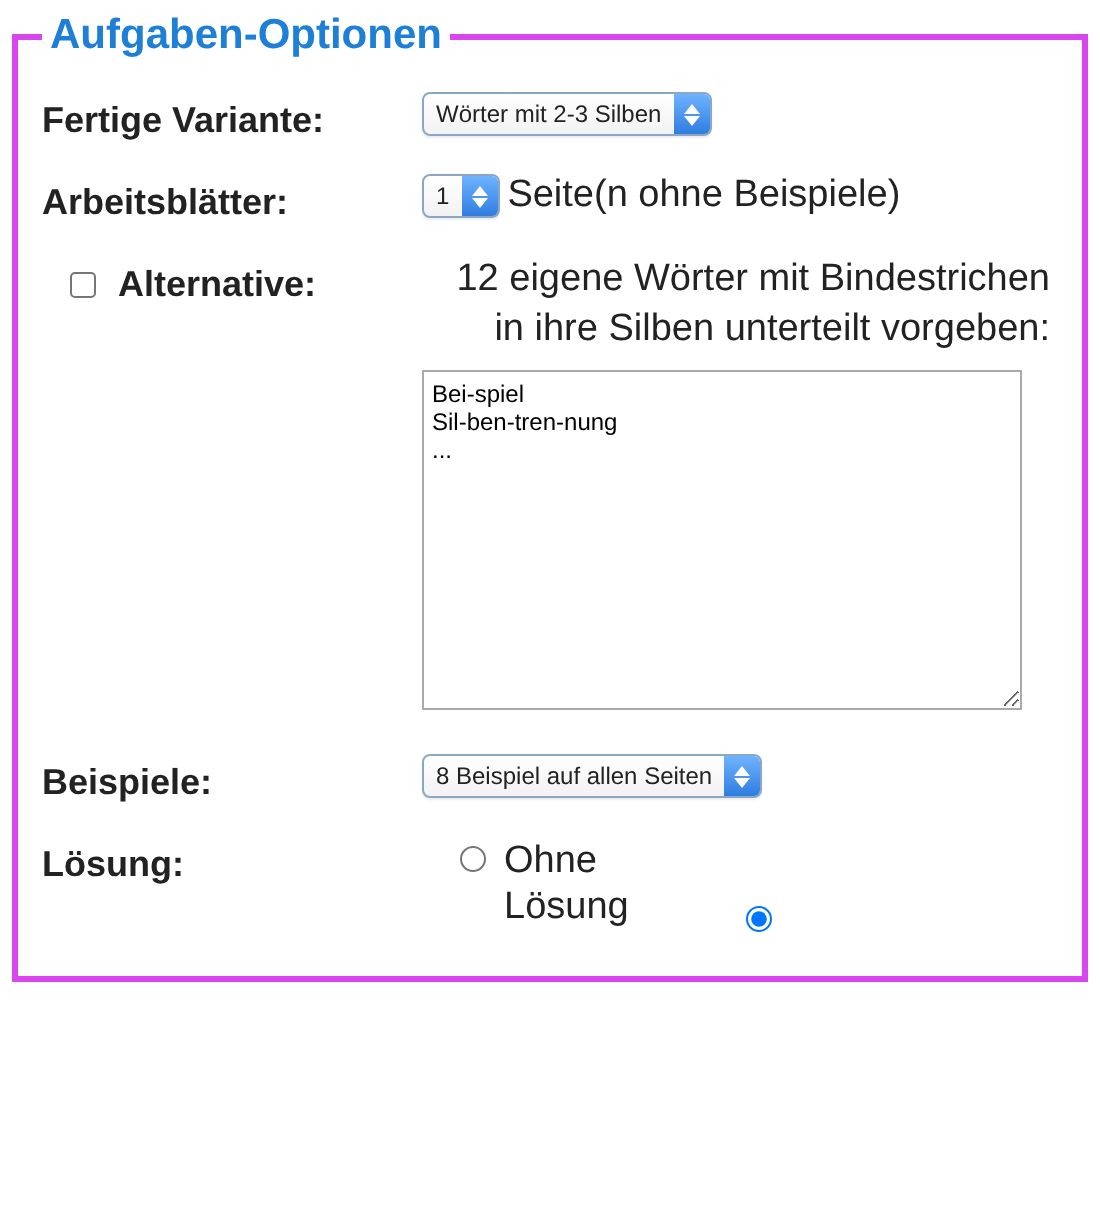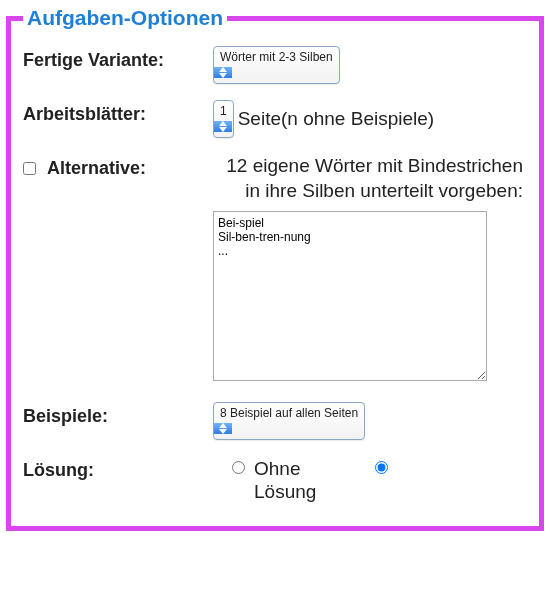--- a/index.html
+++ b/index.html
@@ -6,21 +6,21 @@
     body {
       margin: 0;
       padding: 6px;
       font-family: Helvetica, Arial, sans-serif;
       font-size: 18px;
       color: #222;
       background: #fff;
       width: 550px;
     }
     fieldset.panel {
-      border: 5px solid #d946ef;
+      border: 3px solid #d946ef;
       padding: 8px 12px 22px 12px;
       margin: 0;
     }
     fieldset.panel > legend {
       font-size: 21px;
       font-weight: bold;
       color: #1e7fd6;
       padding: 0 4px;
     }
     .row {
@@ -36,38 +36,38 @@
       padding-top: 4px;
     }
     .value-cell {
       flex: 1;
       font-size: 19px;
     }
     .label-with-checkbox {
       display: flex;
       align-items: center;
       gap: 8px;
+      margin-left: 14px;
     }
     .label-with-checkbox input[type="checkbox"] {
       margin-left: 0;
     }
     
     .select-wrap {
       display: inline-flex;
       align-items: stretch;
       border: 1px solid #8aa8c6;
       border-radius: 4px;
       overflow: hidden;
       background: linear-gradient(#ffffff, #f2f2f2);
       box-shadow: 0 1px 1px rgba(0,0,0,0.08);
-      height: 38px;
+      height: 22px;
       line-height: 20px;
       font-size: 12px;
       vertical-align: middle;
-      flex-direction: column;
     }
     .select-wrap .sel-text {
       padding: 0 6px;
       display: flex;
       align-items: center;
     }
     .select-wrap .sel-arrows {
       width: 18px;
       background: linear-gradient(#6fb3ff, #2f7de0);
       display: flex;
@@ -79,33 +79,33 @@
     .select-wrap .sel-arrows svg { display:block; }
     .small-select { font-size: 12px; }
     .inline-line { display:flex; align-items:center; flex-wrap:wrap; gap:4px; }
     .centered-block {
       text-align: right;
       line-height: 1.3;
       margin-bottom: 8px;
       padding: 0 4px;
     }
     textarea.words {
-      width: 274px;
+      width: 300px;
       max-width: 100%;
       height: 170px;
       font-family: Arial, sans-serif;
       font-size: 12px;
       padding: 4px;
       border: 1px solid #aaa;
       resize: both;
     }
     .radio-row {
       display: flex;
       gap: 16px;
-      align-items: flex-start;
+      align-items: flex-end;
       padding-top: 2px;
       padding-left: 14px;
     }
     .radio-opt {
       display: flex;
       align-items: flex-start;
       gap: 6px;
       line-height: 1.2;
     }
     .radio-opt .rad-label { white-space: normal; max-width: 100px; }

